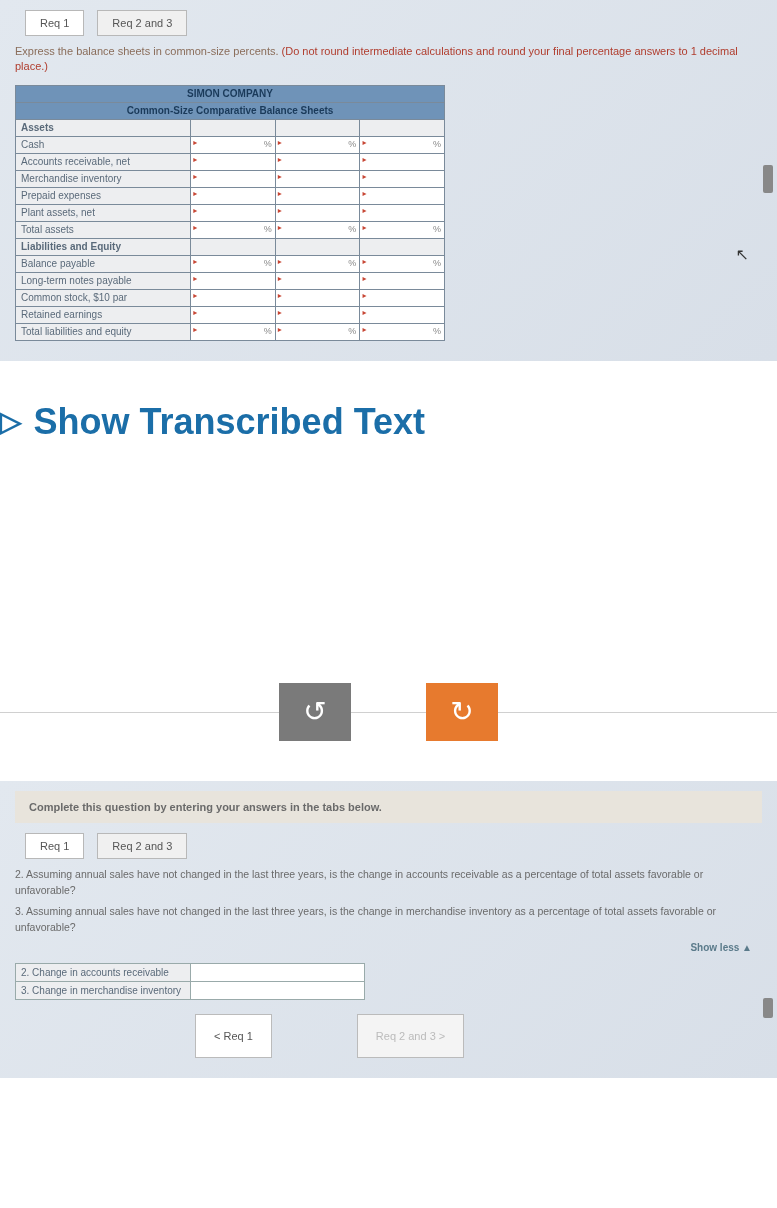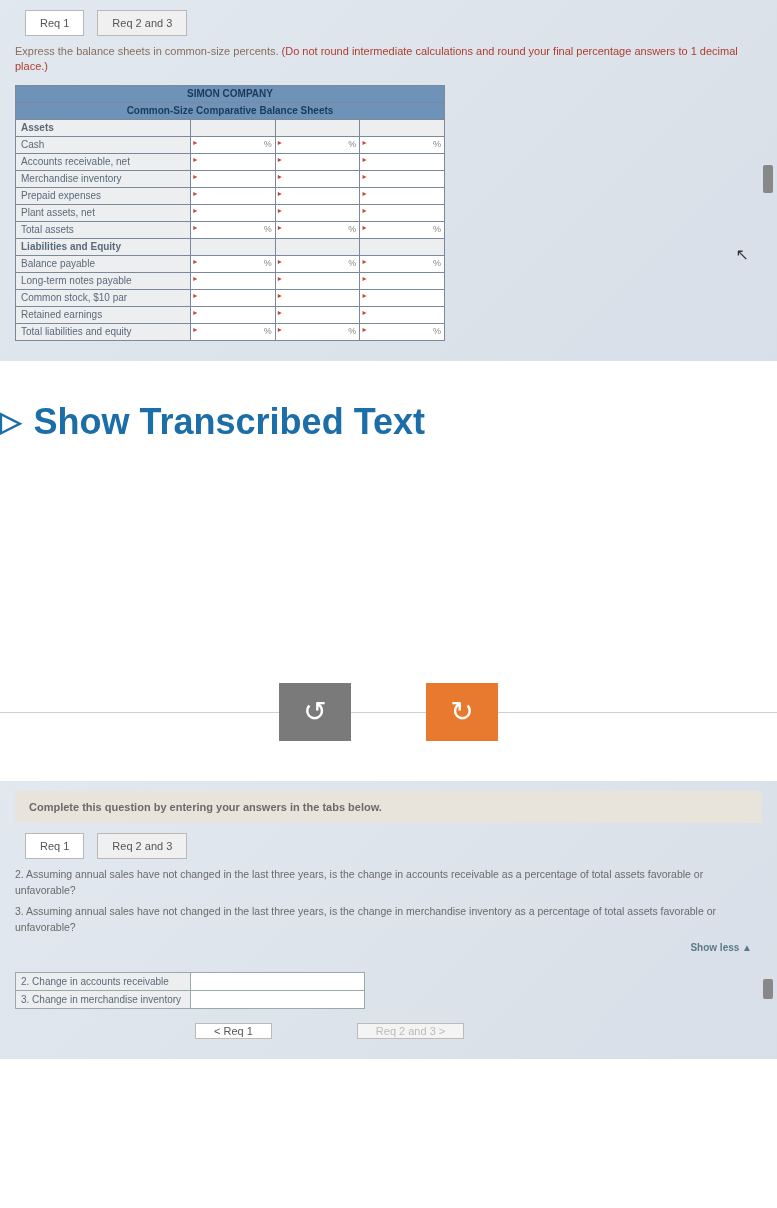--- a/index.html
+++ b/index.html
@@ -85,32 +85,32 @@
   .complete-banner {
     background: #e8e4dc;
     padding: 10px 14px;
     font-size: 11px;
     font-weight: bold;
     color: #6a6a6a;
     margin-bottom: 10px;
   }
   
   .q23 { font-size: 10.5px; color: #6a6a6a; line-height: 1.5; margin: 6px 0; }
-  .showless { text-align: right; font-size: 10px; color: #5a7a8a; font-weight: bold; margin: 6px 10px 19px 0; }
+  .showless { text-align: right; font-size: 10px; color: #5a7a8a; font-weight: bold; margin: 6px 10px 10px 0; }
   
   .ans-table { border-collapse: collapse; font-size: 10px; width: 350px; }
   .ans-table td { border: 1px solid #9aa; padding: 3px 5px; height: 16px; }
   .ans-label { background: #edeef0; color: #5a6a7a; width: 175px; }
   .ans-input { background: #fff; width: 175px; }
   
   .nav-row { display: flex; gap: 85px; margin: 14px 0 0 180px; }
   .nav-btn {
     background: #fff;
     border: 1px solid #bbb;
-    padding: 1px 18px;
+    padding: 15px 18px;
     font-size: 11px;
     color: #555;
     cursor: pointer;
   }
   .nav-btn.disabled { color: #bbb; background: #f4f4f4; }
   
   .cursor-ptr { position: absolute; right: 28px; top: 245px; font-size: 16px; color: #333; }
   .scrollbar-thumb { position: absolute; right: 4px; top: 165px; width: 10px; height: 28px; background: #888; border-radius: 2px; }
   .scrollbar-thumb2 { position: absolute; right: 4px; bottom: 60px; width: 10px; height: 20px; background: #888; border-radius: 2px; }
 </style>

